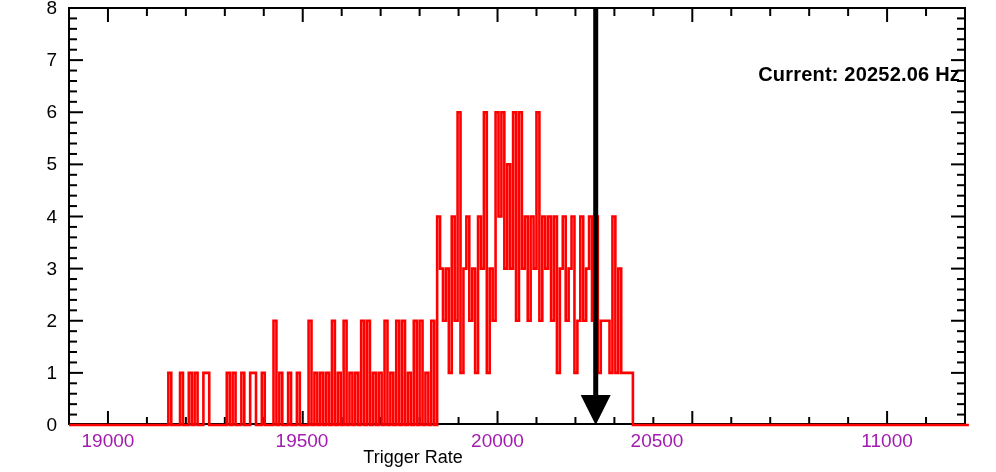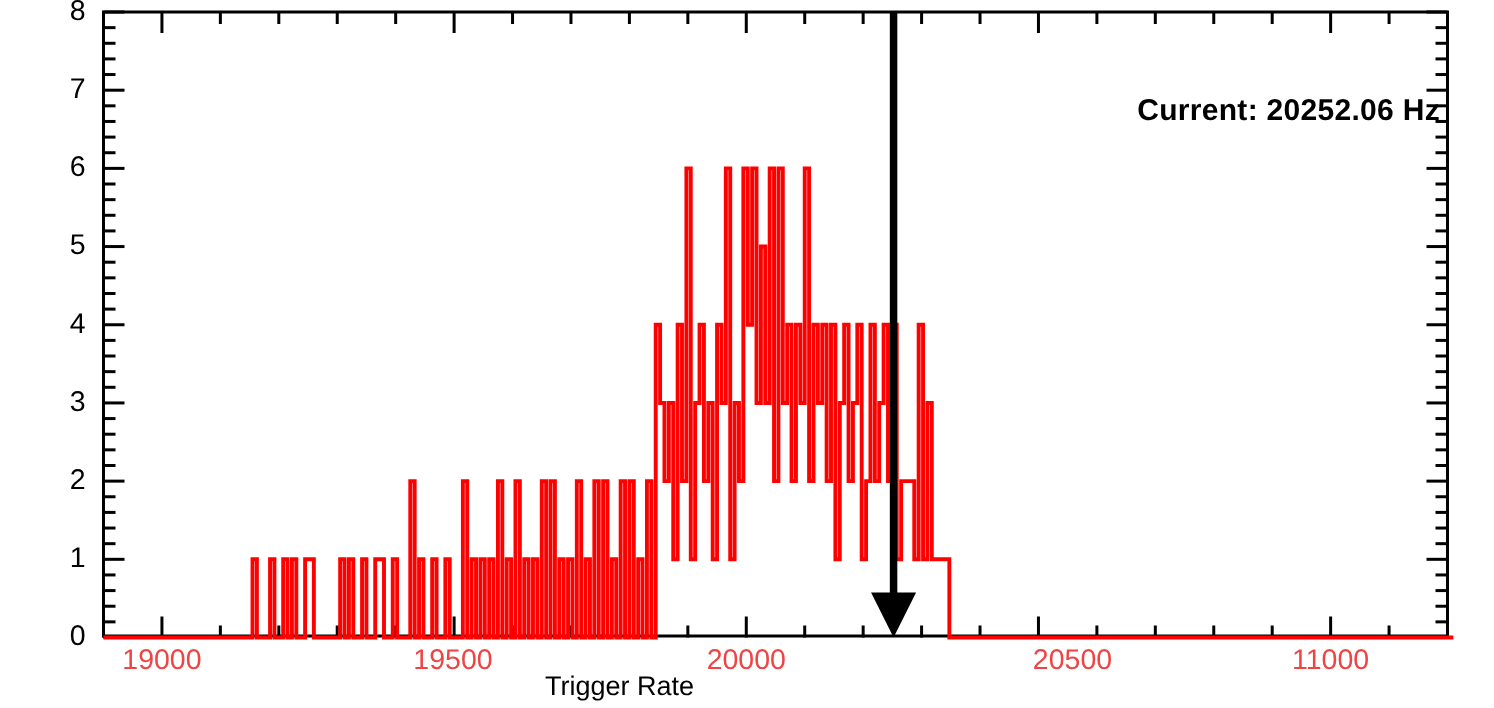--- a/index.html
+++ b/index.html
@@ -42,21 +42,21 @@
     position: absolute;
     font-size: 19px;
     color: #000000;
     text-align: right;
     width: 40px;
     line-height: 1;
   }
   .xtick-label {
     position: absolute;
     font-size: 19px;
-    color: #ef4444;
+    color: #a21caf;
     text-align: center;
     width: 110px;
     line-height: 1;
   }
   #chart-title {
     position: absolute;
     right: 36px;
     top: 16px;
     font-size: 20px;
     font-weight: bold;
@@ -234,20 +234,20 @@
       <div class="ytick-label" style="left: 17px; top: 206.5px;">4</div>
       <div class="ytick-label" style="left: 17px; top: 154.375px;">5</div>
       <div class="ytick-label" style="left: 17px; top: 102.25px;">6</div>
       <div class="ytick-label" style="left: 17px; top: 50.125px;">7</div>
       <div class="ytick-label" style="left: 17px; top: -2px;">8</div>
     </div>
   <div id="x-tick-labels">
       <div class="xtick-label" style="left: 52.9565px; top: 431px;">19000</div>
       <div class="xtick-label" style="left: 247px; top: 431px;">19500</div>
       <div class="xtick-label" style="left: 442.522px; top: 431px;">20000</div>
-      <div class="xtick-label" style="left: 660px; top: 431px;">20500</div>
+      <div class="xtick-label" style="left: 602px; top: 431px;">20500</div>
       <div class="xtick-label" style="left: 832.087px; top: 431px;">11000</div>
     </div>
 
   <div id="chart-title">Current: 20252.06 Hz</div>
   <div id="xaxis-title">Trigger Rate</div>
 
 </div>
 
 </body></html>

